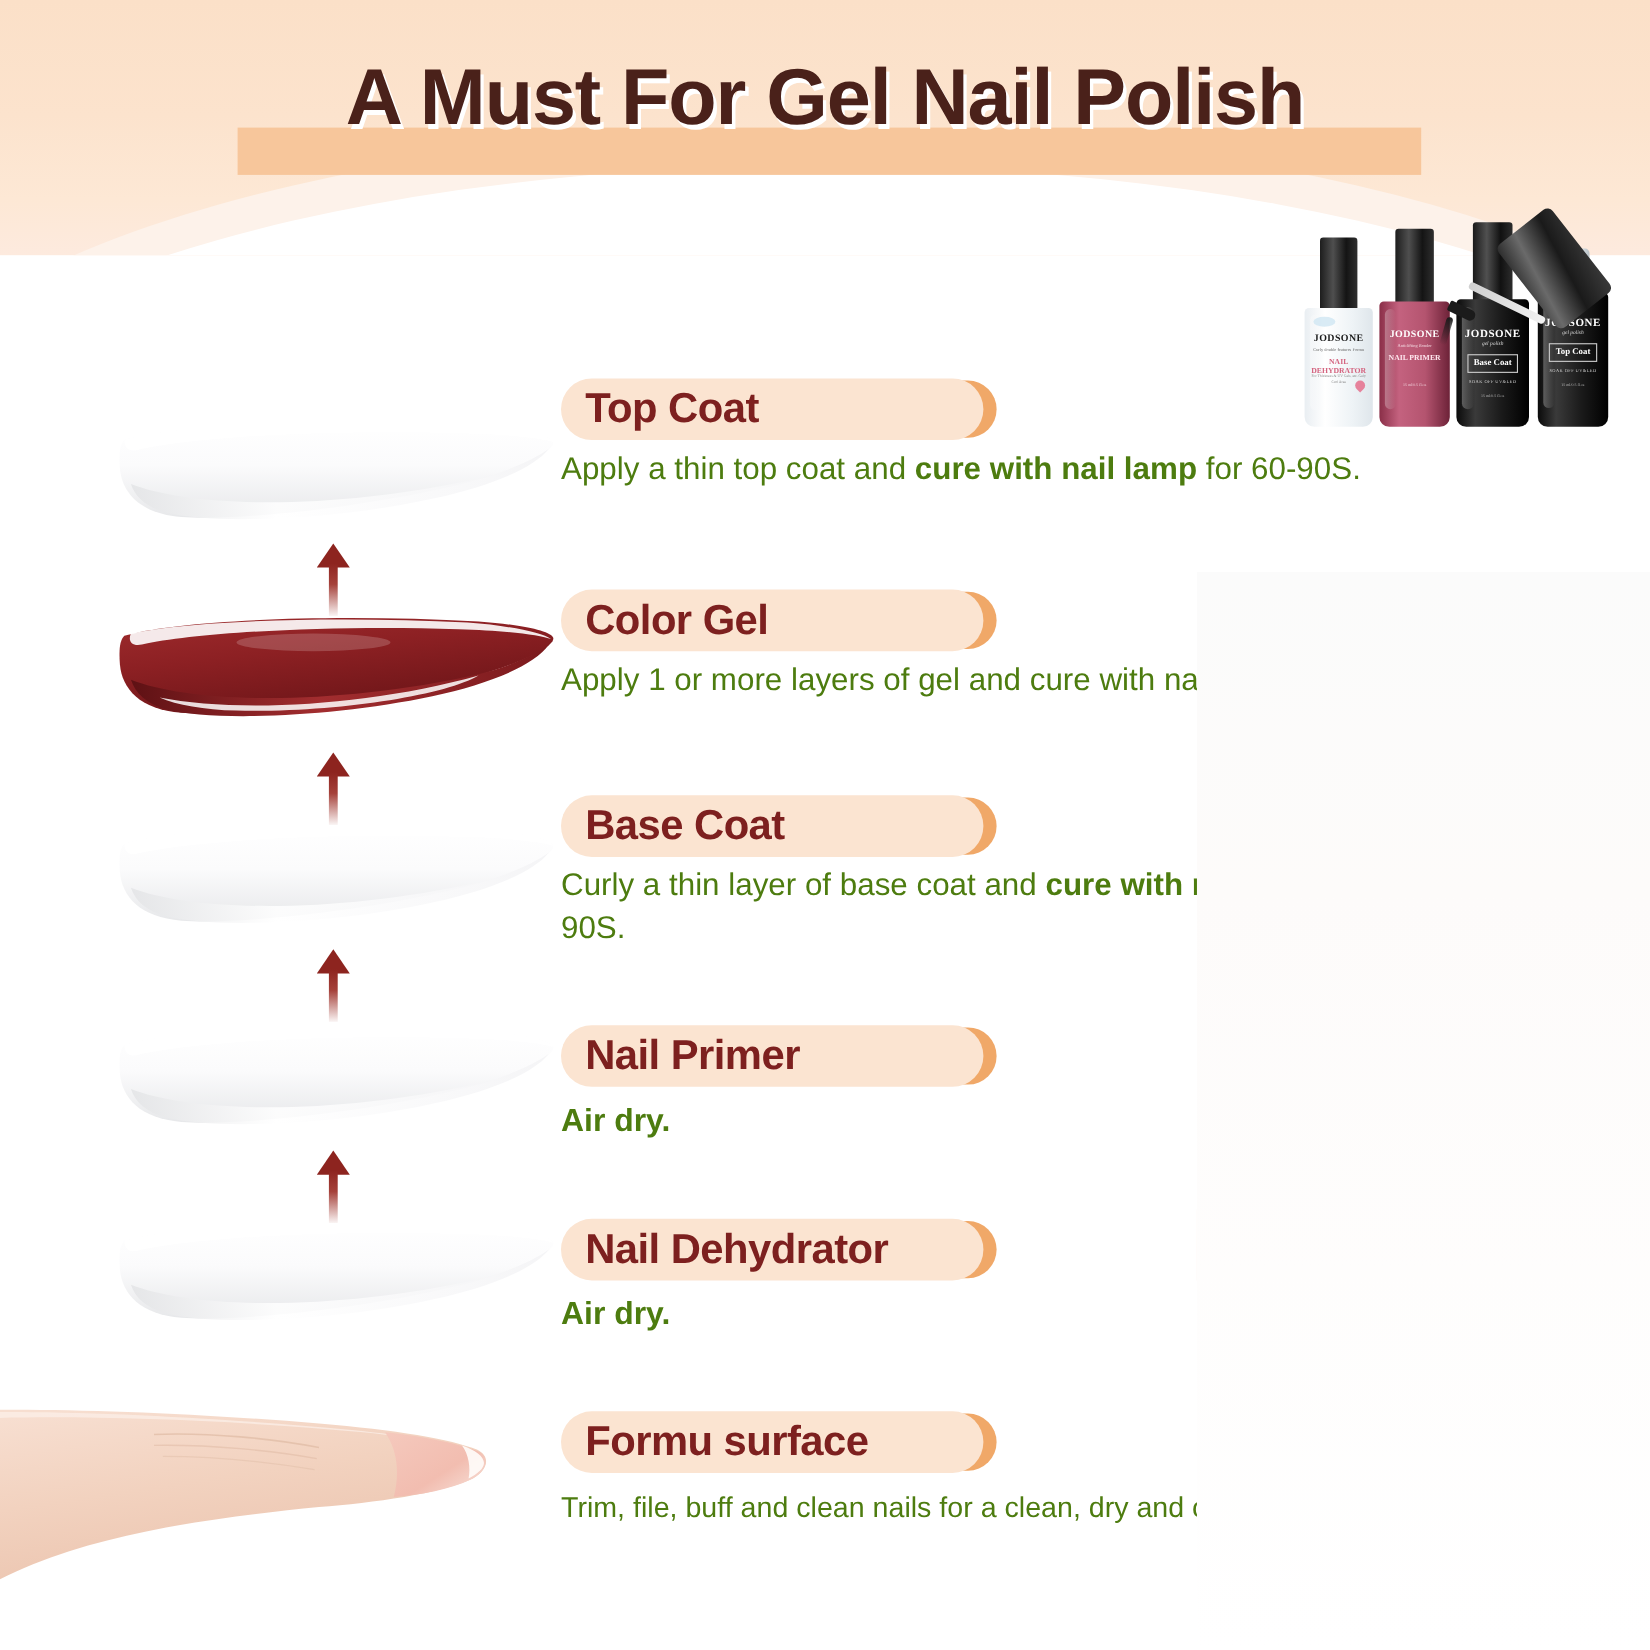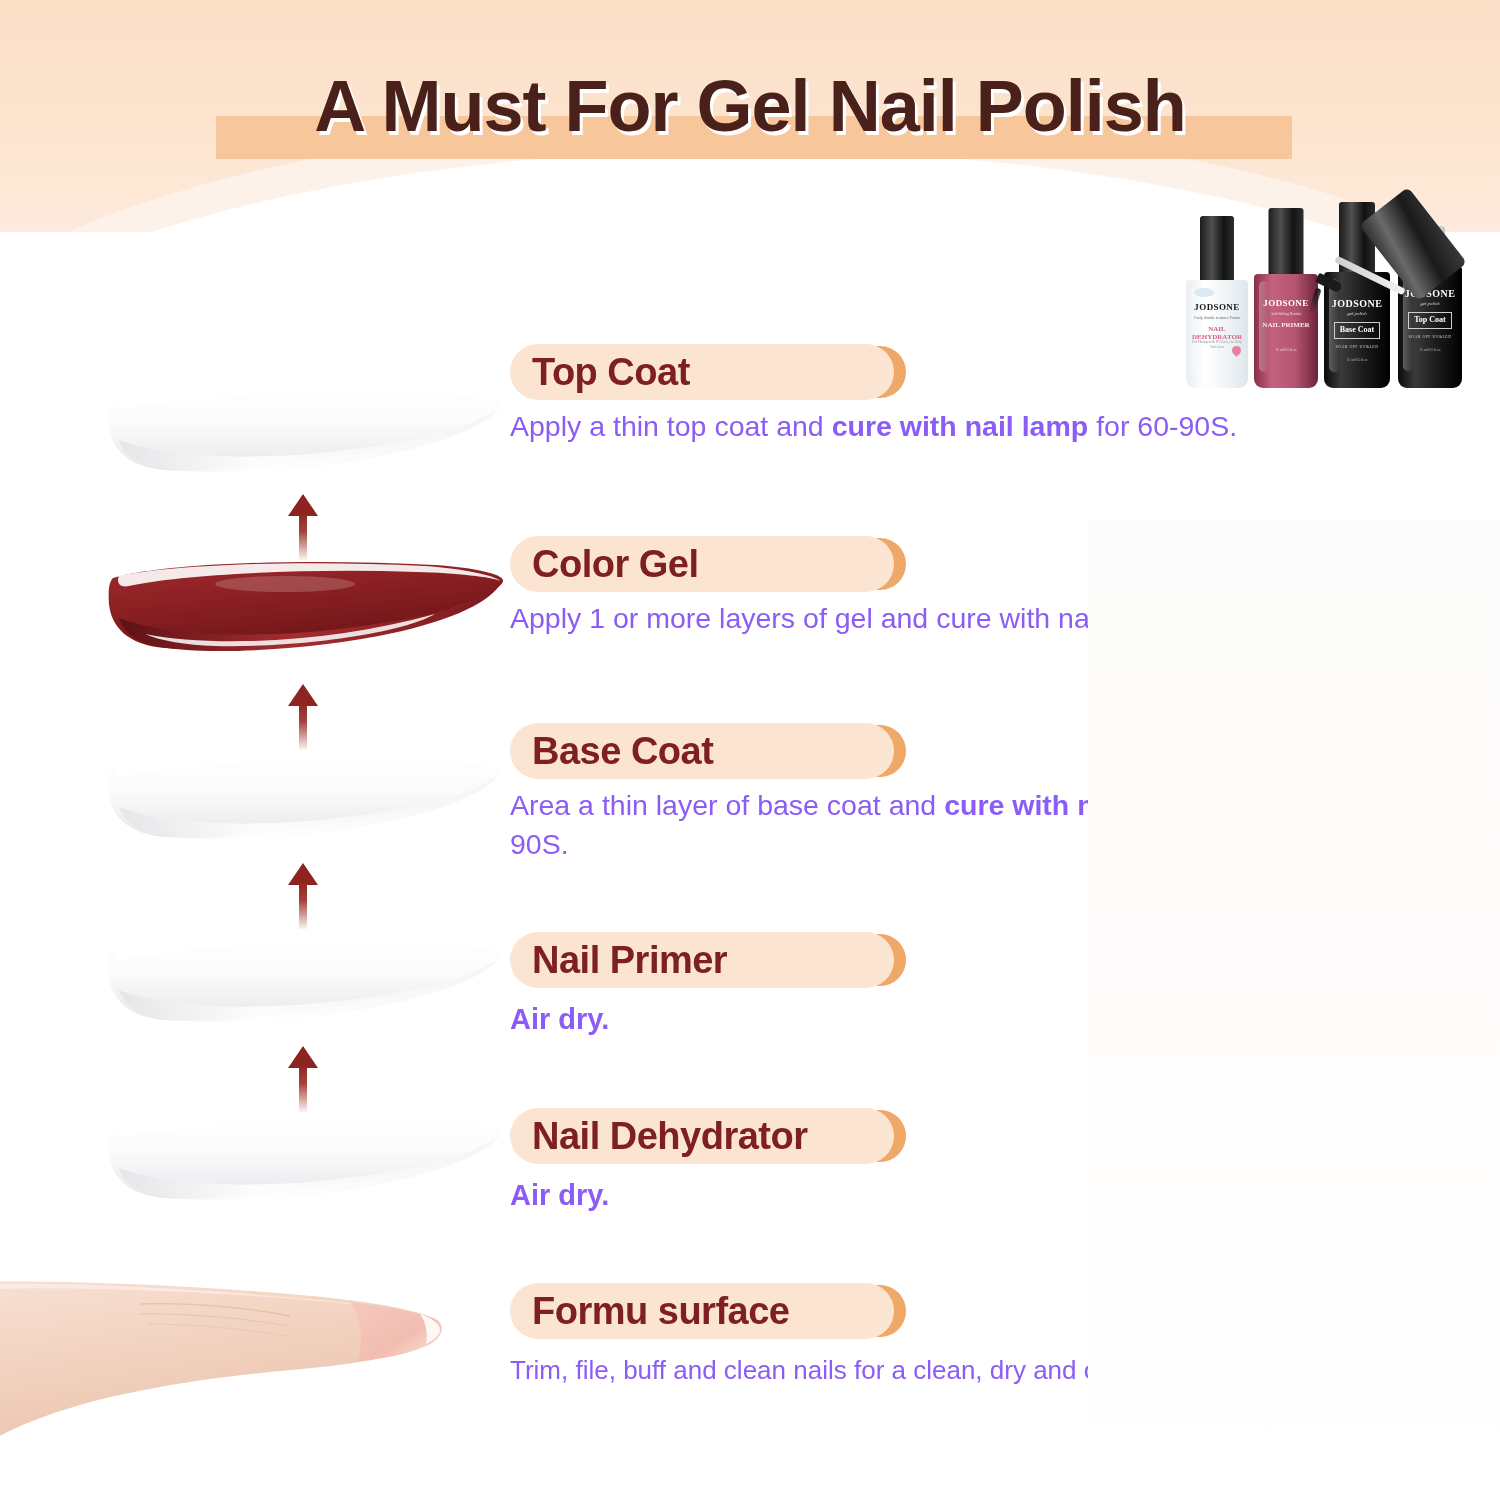--- a/index.html
+++ b/index.html
@@ -25,21 +25,21 @@
   .header-curve2{
     position:absolute;left:-120px;top:150px;width:1740px;height:300px;
     border-radius:50% 50% 0 0 / 100% 100% 0 0;
     background:#ffffff;
   }
   .title-band{
     position:absolute;left:216px;top:116px;width:1076px;height:43px;
     background:#f7c69b;
   }
   .page-title{
-    position:absolute;left:0;top:65px;width:1500px;
+    position:absolute;left:0;top:48px;width:1500px;
     text-align:center;
     font-family:"Liberation Sans", sans-serif;
     font-weight:bold;
     font-size:72px;
     letter-spacing:-1px;
     color:#4a211a;
     text-shadow: 3px 4px 0 #ffffff;
     white-space:nowrap;
   }
 
@@ -82,21 +82,21 @@
     box-sizing:border-box;
   }
   .pill-label{
     font-family:"Liberation Sans", sans-serif;
     font-weight:bold;font-size:38px;letter-spacing:-0.5px;
     color:#7d201f;white-space:nowrap;line-height:1;
   }
   .step-desc{
     margin-top:7px;
     font-family:"Liberation Sans", sans-serif;
-    font-size:28.5px;line-height:1.36;color:#8b5cf6;
+    font-size:28.5px;line-height:1.36;color:#4d7c0f;
     max-width:820px;
   }
   .step-desc b{font-weight:bold;}
   .step-desc.bold-only{font-weight:bold;font-size:29px;margin-top:12px;}
   .step-desc.small{font-size:26px;margin-top:14px;}
 
   
   #bottles{position:absolute;left:1186px;top:196px;width:314px;height:200px;}
   .bot{position:absolute;bottom:8px;}
   .bot .cap{position:absolute;left:50%;transform:translateX(-50%);
@@ -281,21 +281,21 @@
   </div>
 
   <div class="step" style="left:510px;top:723px;">
     <div class="pill-wrap" style="width:384px;">
       <div class="pill-tab"></div>
       <div class="pill">
         <span class="pill-label">Base Coat</span>
       </div>
     </div>
     <div class="step-desc">
-      <span>Area a thin layer of base coat and </span><b>cure with nail lamp</b><span> for 60-90S.</span>
+      <span>Curly a thin layer of base coat and </span><b>cure with nail lamp</b><span> for 60-90S.</span>
     </div>
   </div>
 
   <div class="step" style="left:510px;top:932px;">
     <div class="pill-wrap" style="width:384px;">
       <div class="pill-tab"></div>
       <div class="pill">
         <span class="pill-label">Nail Primer</span>
       </div>
     </div>

